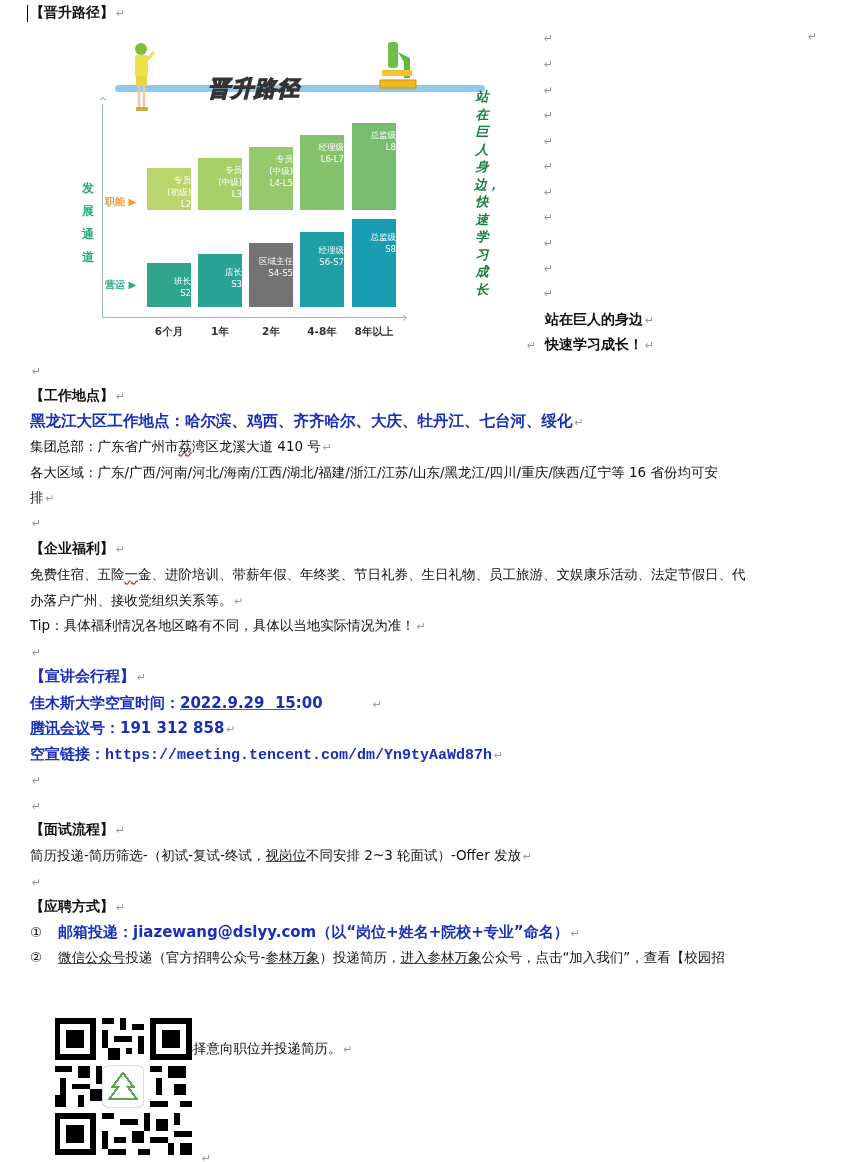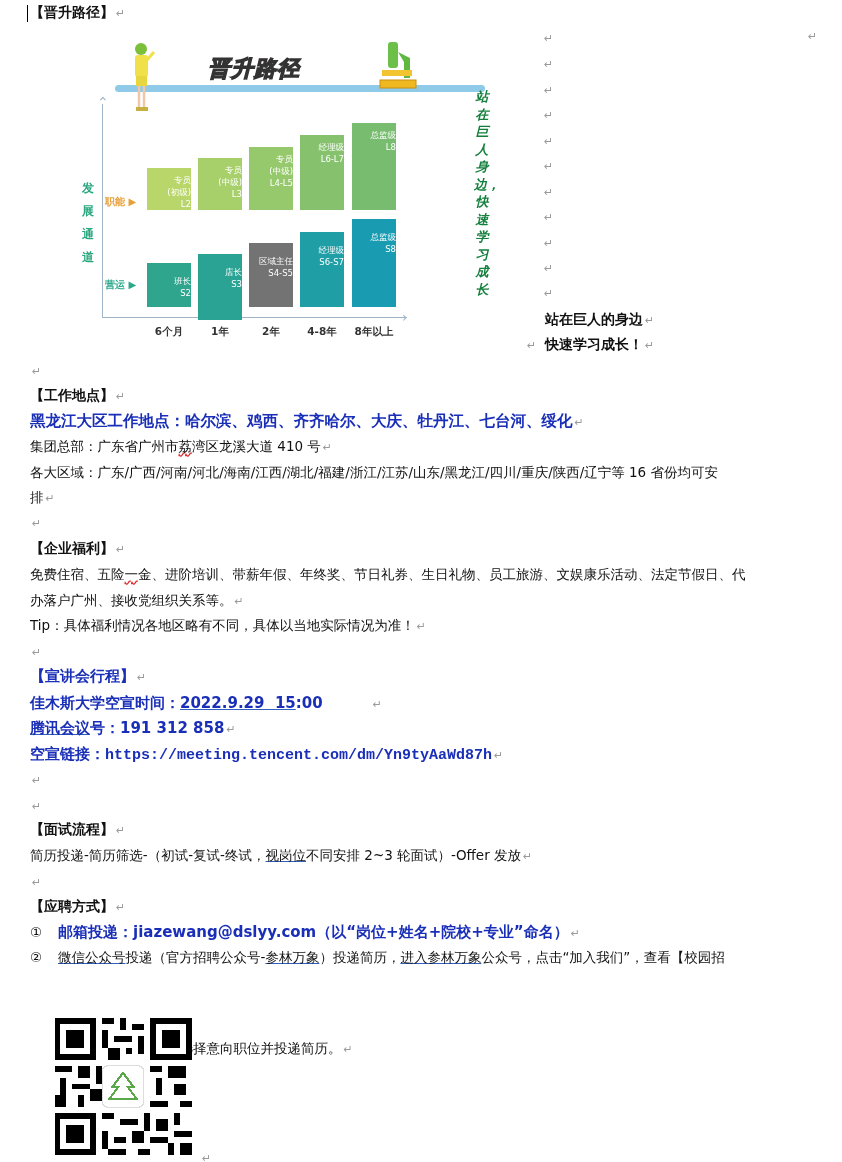--- a/index.html
+++ b/index.html
@@ -10,21 +10,21 @@
   .h { font-weight:bold; font-size:14px; }
   .blue { color:#1a2fb8; }
   .pm { color:#9a9a9a; font-size:11px; font-weight:normal; margin-left:2px; }
   .uline { text-decoration:underline; text-decoration-color:#2f5fbf; }
   .wavy { text-decoration:underline wavy #d22; }
   .cursor { position:absolute; left:27px; top:5px; width:1px; height:17px; background:#000; }
 
   
   .fig { position:absolute; left:60px; top:30px; width:440px; height:320px; }
   .banner-bar { position:absolute; left:55px; top:55px; width:370px; height:7px; border-radius:4px; background:#8fcbe8; }
-  .banner-title { position:absolute; left:148px; top:24px; font-size:22px; font-weight:bold; font-style:italic;
+  .banner-title { position:absolute; left:148px; top:44px; font-size:22px; font-weight:bold; font-style:italic;
                   color:#ef4444; -webkit-text-stroke:1.2px #333; letter-spacing:1px; }
   .yaxis { position:absolute; left:42px; top:74px; width:1px; height:214px; background:#9fb3c6; }
   .xaxis { position:absolute; left:42px; top:287px; width:305px; height:1px; background:#9fb3c6; }
   .ax-arrow { position:absolute; color:#9fb3c6; font-size:14px; }
   .vlabel { position:absolute; left:22px; top:147px; width:14px; font-size:12px; font-weight:bold; color:#29a77e; line-height:23px; text-align:left; }
   .track-lbl { position:absolute; font-size:10px; font-weight:bold; }
   .bar { position:absolute; width:44px; color:#fff; font-size:8.5px; text-align:right; line-height:12px;
          display:flex; flex-direction:column; justify-content:flex-start; padding-top:6px; box-sizing:border-box; }
   .xtick { position:absolute; top:295px; width:44px; text-align:center; font-size:10.5px; font-weight:bold; color:#333; }
   .slogan-v { position:absolute; left:474px; top:88px; width:16px; font-size:13px; font-weight:bold; font-style:italic;
@@ -101,21 +101,21 @@
   </div>
   <div class="bar" style="left:292px;top:93px;height:87px;background:#78bc70;">
     <span>总监级</span>
     <span>L8</span>
   </div>
 
   <div class="bar" style="left:87px;top:233px;height:44px;background:#2fa58e;padding-top:12px;">
     <span>班长</span>
     <span>S2</span>
   </div>
-  <div class="bar" style="left:138px;top:224px;height:66px;background:#2aa294;padding-top:12px;">
+  <div class="bar" style="left:138px;top:224px;height:53px;background:#2aa294;padding-top:12px;">
     <span>店长</span>
     <span>S3</span>
   </div>
   <div class="bar" style="left:189px;top:213px;height:64px;background:#737373;padding-top:12px;">
     <span>区域主任</span>
     <span>S4-S5</span>
   </div>
   <div class="bar" style="left:240px;top:202px;height:75px;background:#1f9ea6;padding-top:12px;">
     <span>经理级</span>
     <span>S6-S7</span>

